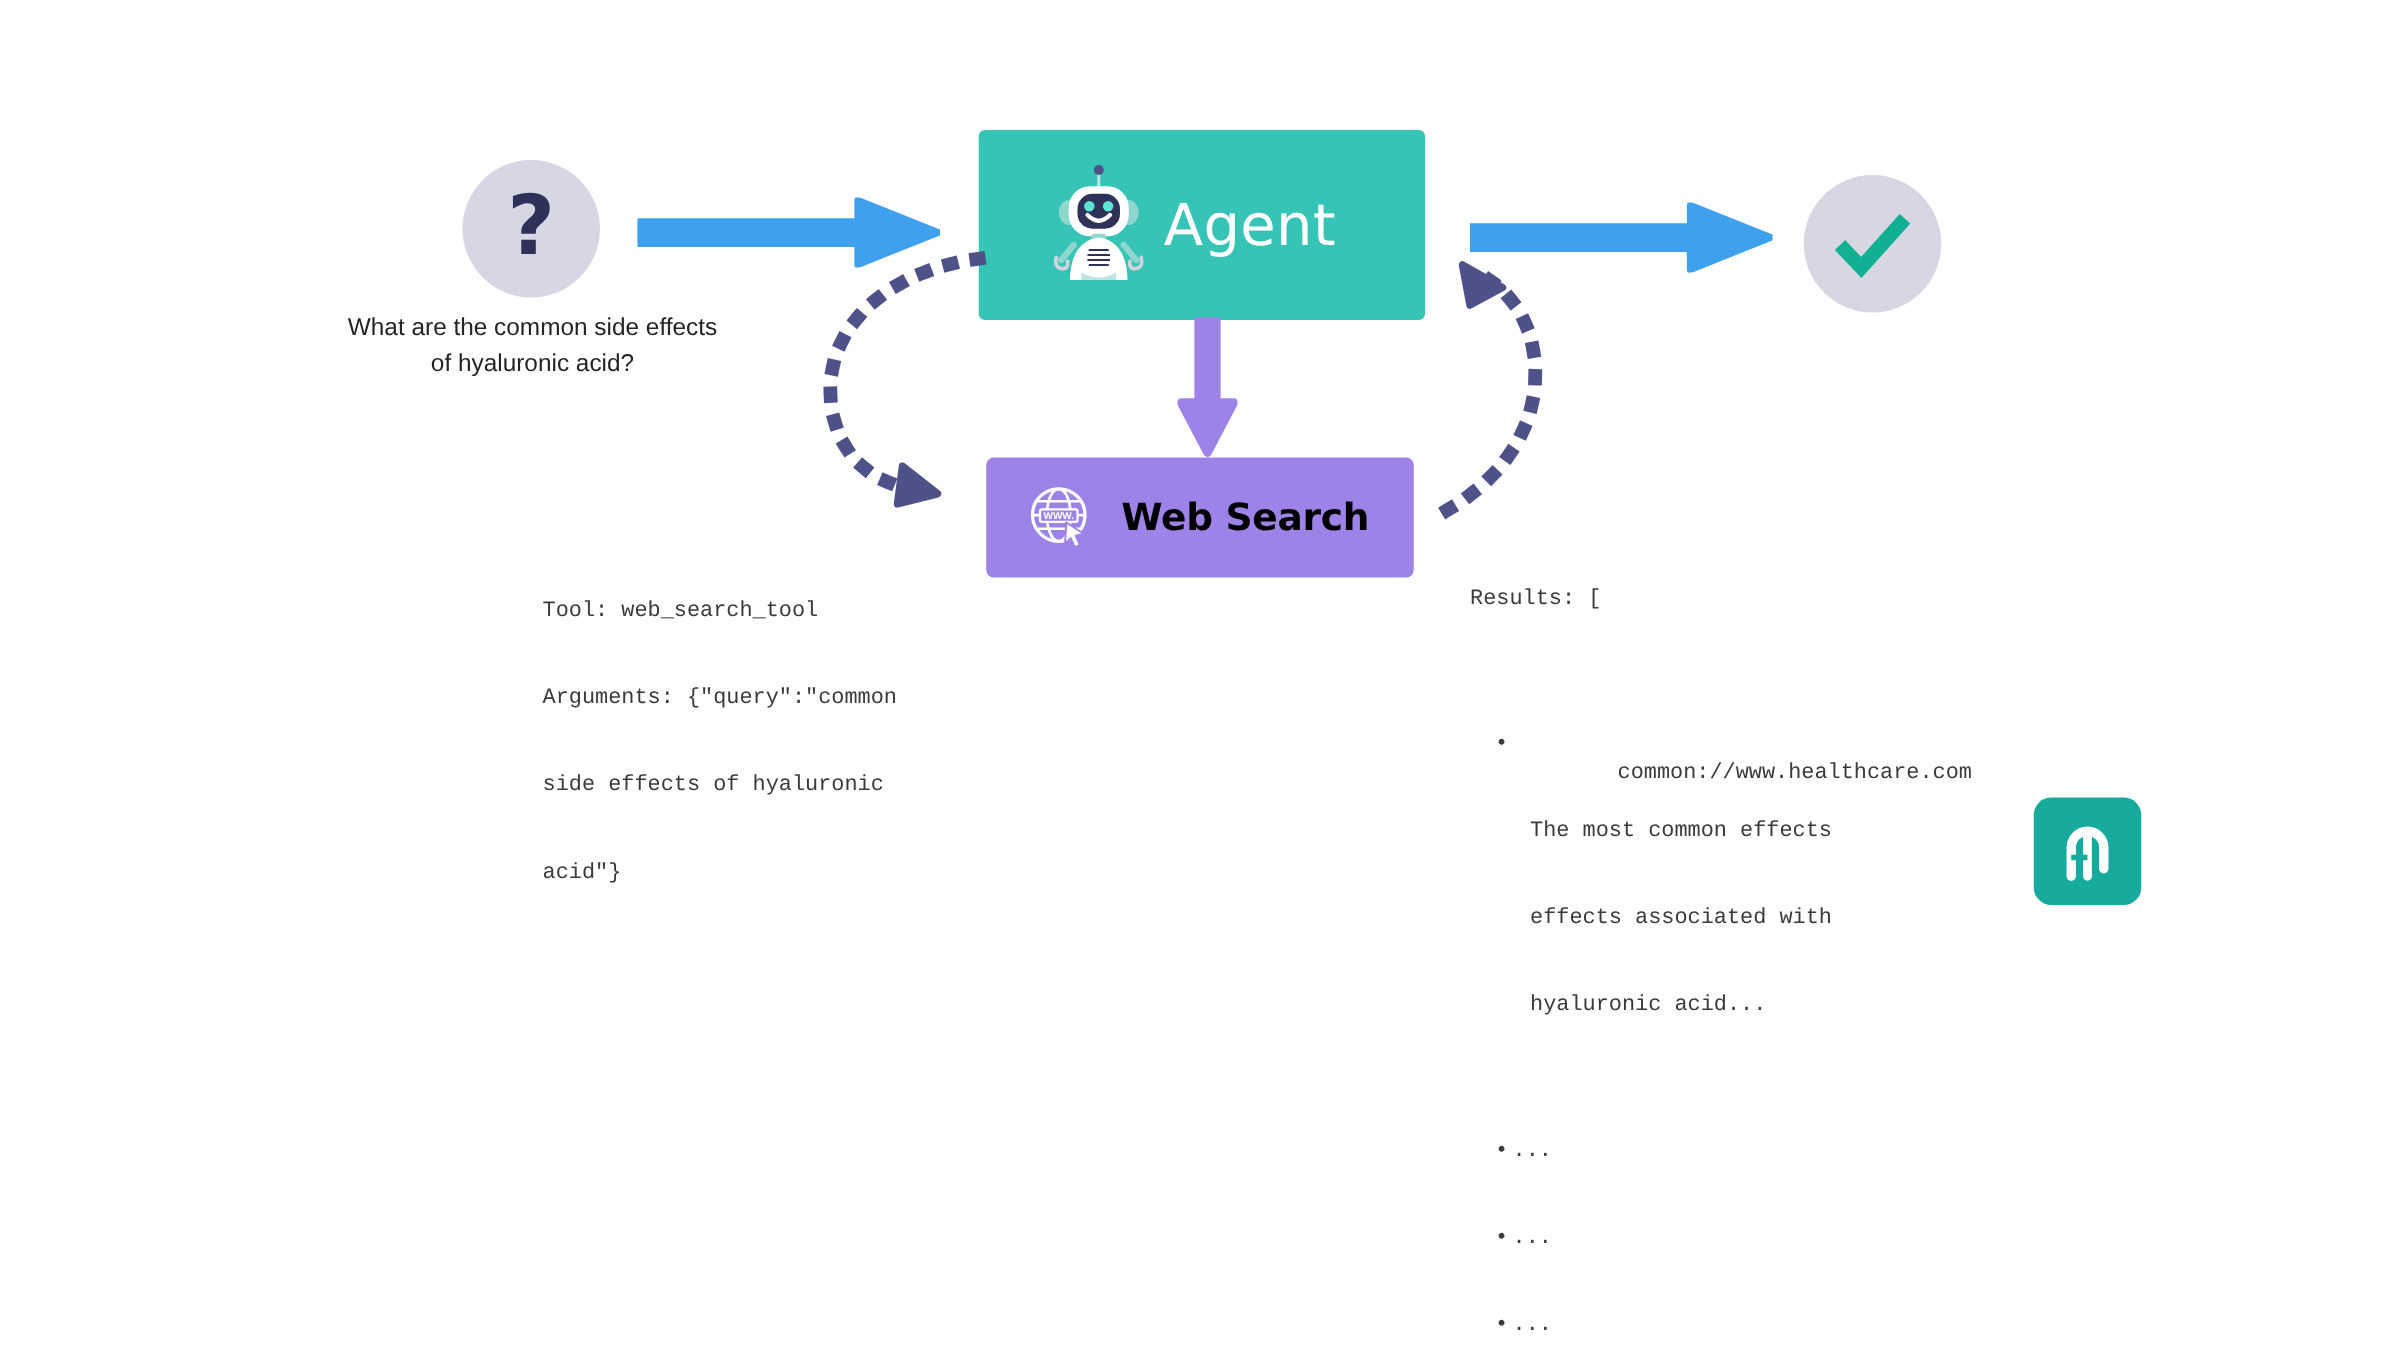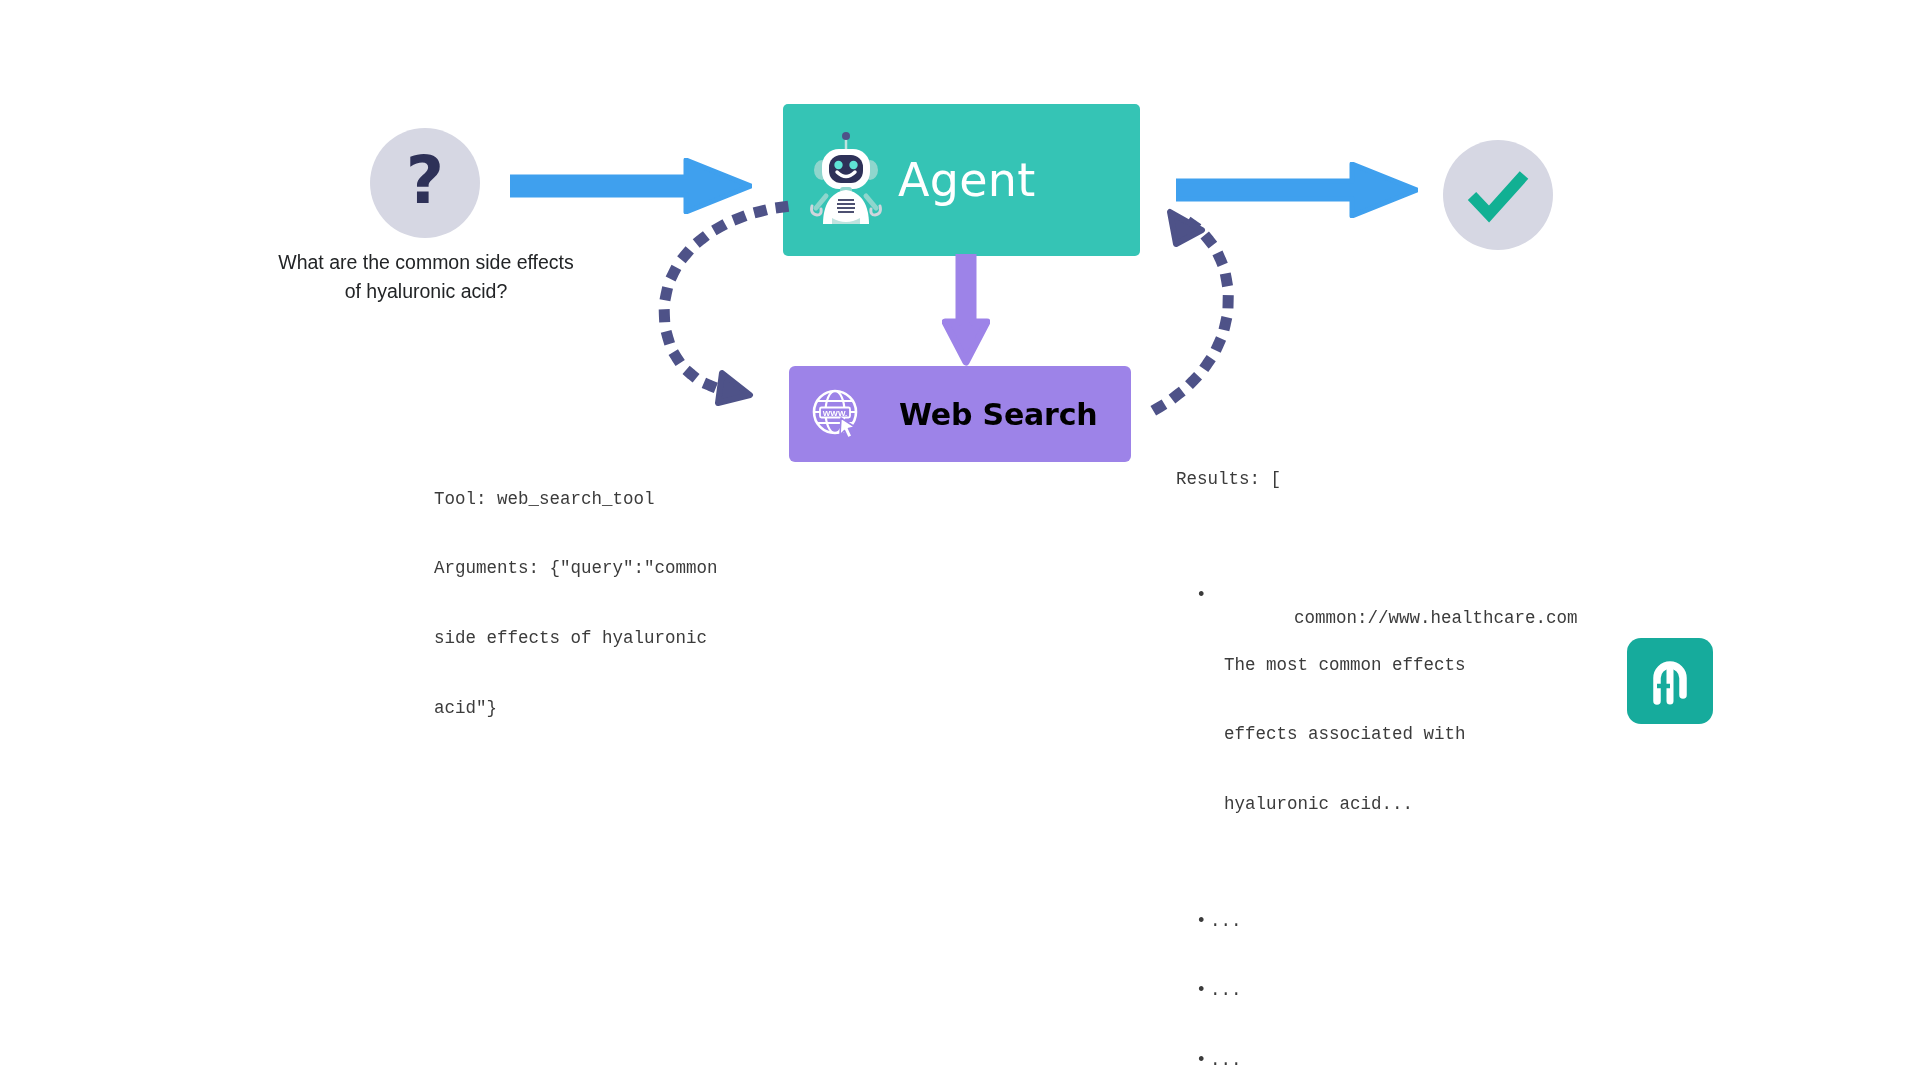--- a/index.html
+++ b/index.html
@@ -45,35 +45,35 @@
   .blue-arrow { position: absolute; }
   .blue-arrow svg { display: block; width: 100%; height: 100%; }
   #arrow-in  { left: 510px;  top: 158px; width: 242px; height: 56px; }
   #arrow-out { left: 1176px; top: 162px; width: 242px; height: 56px; }
 
   
   .agent-box {
     position: absolute; left: 783px; top: 104px;
     width: 357px; height: 152px;
     background: #35c4b5; border-radius: 5px;
-    display: flex; align-items: center; padding-left: 27px; gap: 16px;
+    display: flex; align-items: center; padding-left: 60px; gap: 16px;
   }
   .agent-label {
     font-family: "DejaVu Sans", sans-serif;
     font-size: 46px; color: #ffffff; letter-spacing: .3px; font-weight: 400;
   }
   .robot-icon { width: 72px; height: 100px; flex: none; }
   .robot-icon svg { display: block; width: 100%; height: 100%; }
 
   
   .tool-box {
     position: absolute; left: 789px; top: 366px;
     width: 342px; height: 96px;
     background: #9d83e8; border-radius: 6px;
-    display: flex; align-items: center; padding-left: 20px; gap: 34px;
+    display: flex; align-items: center; padding-left: 32px; gap: 20px;
   }
   .tool-label {
     font-family: "DejaVu Sans", sans-serif;
     font-size: 30px; color: #000000; font-weight: 700; letter-spacing: -.2px;
   }
   .globe-icon { width: 56px; height: 56px; flex: none; }
   .globe-icon svg { display: block; width: 100%; height: 100%; }
 
   
   #arrow-down { position: absolute; left: 942px; top: 254px; width: 48px; height: 114px; }
@@ -85,21 +85,21 @@
   #dotted-call   { left: 648px;  top: 195px; width: 175px; height: 220px; }
   #dotted-return { left: 1150px; top: 200px; width: 125px; height: 215px; }
 
   
   .mono {
     position: absolute;
     font-family: "Liberation Mono", "DejaVu Sans Mono", monospace;
     font-size: 17.5px; line-height: 1.33; color: #3b3b3b;
     white-space: pre;
   }
-  #tool-call-text { left: 434px;  top: 441px; }
+  #tool-call-text { left: 434px;  top: 431px; }
   #results-text   { left: 1176px; top: 421px; }
   .res-list { list-style: none; padding-left: 20px; }
   .res-list li { position: relative; padding-left: 14px; }
   .res-list li::before {
     content: "\2022"; position: absolute; left: 0; top: 0; color: #3b3b3b;
   }
   .res-sub { padding-left: 14px; }
 
   
   .brand-logo {

